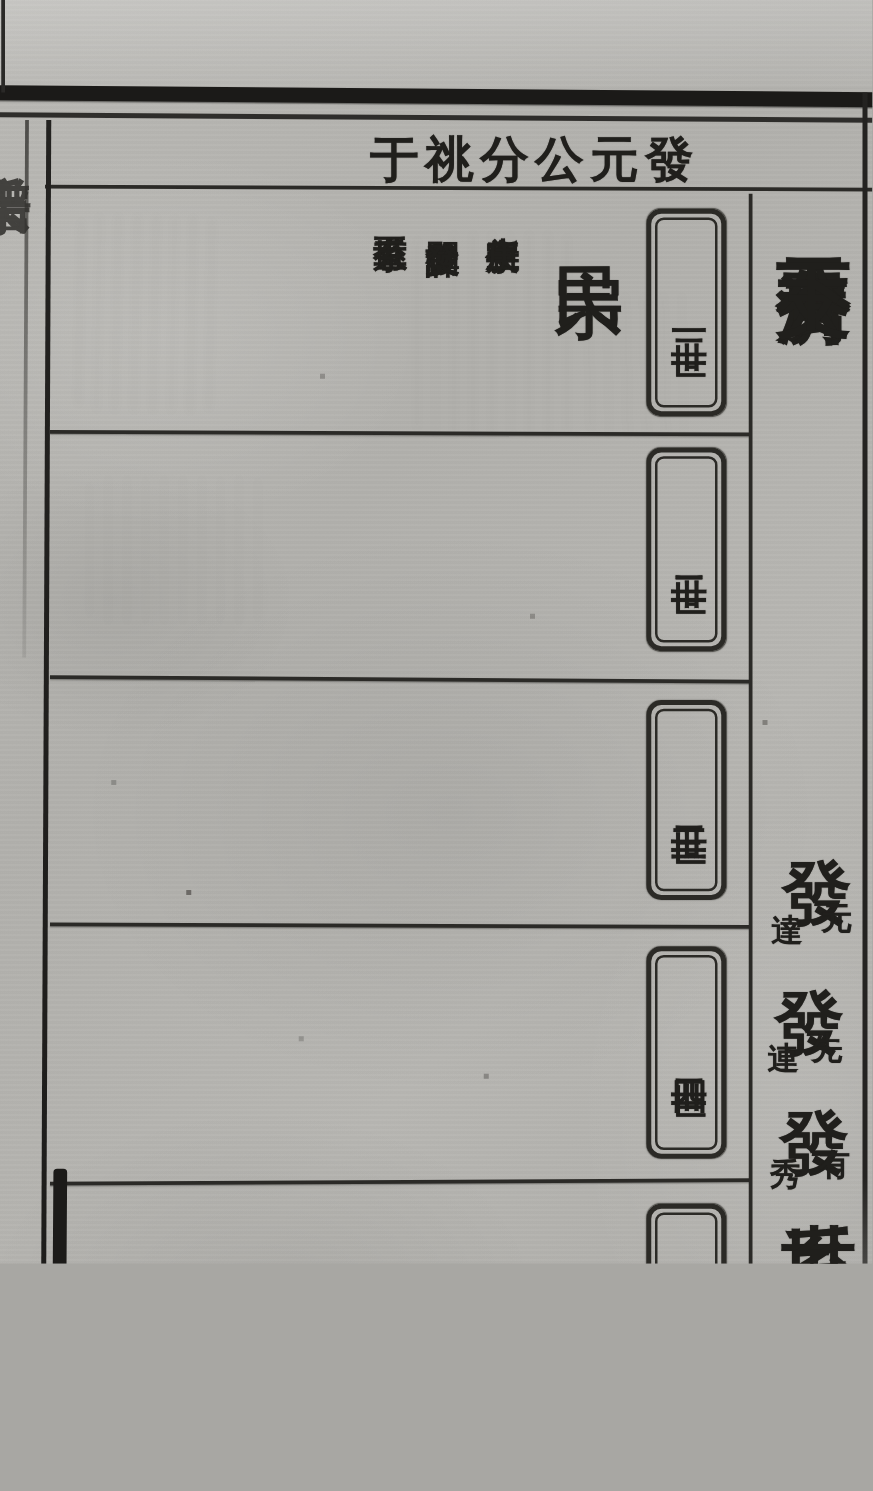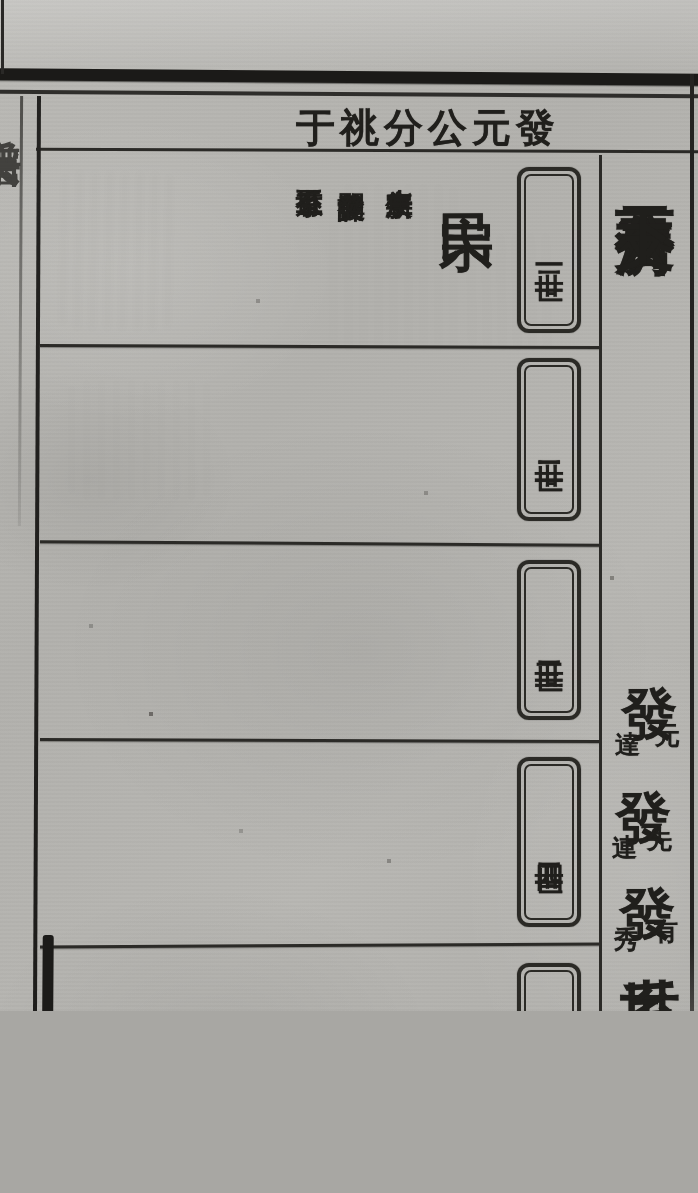--- a/index.html
+++ b/index.html
@@ -1,18 +1,18 @@
 <!DOCTYPE html>
 <html><head>
 <meta charset="utf-8">
 <style>
   html,body{margin:0;padding:0;background:#a8a7a3;}
   .page{
     position:relative;width:698px;height:1011px;overflow:hidden;
-    font-family:Liberation Sans, sans-serif;
+    font-family:Liberation Mono, monospace;
     background:
       radial-gradient(ellipse 300px 220px at 130px 270px, rgba(255,255,255,0.10), transparent 70%),
       radial-gradient(ellipse 420px 320px at 360px 650px, rgba(0,0,0,0.05), transparent 72%),
       radial-gradient(ellipse 260px 360px at 640px 890px, rgba(255,255,255,0.09), transparent 70%),
       radial-gradient(ellipse 320px 220px at 210px 1040px, rgba(0,0,0,0.06), transparent 70%),
       radial-gradient(ellipse 200px 150px at 90px 480px, rgba(0,0,0,0.05), transparent 75%),
       repeating-linear-gradient(0deg, rgba(0,0,0,0.015) 0 2px, rgba(255,255,255,0.012) 2px 4px),
       linear-gradient(135deg,#bab9b5 0%,#b2b1ad 40%,#b8b7b3 70%,#afaeaa 100%);
   }
   .ink{color:#201f1c;text-shadow:0 0 0.7px rgba(32,31,28,0.75);}

